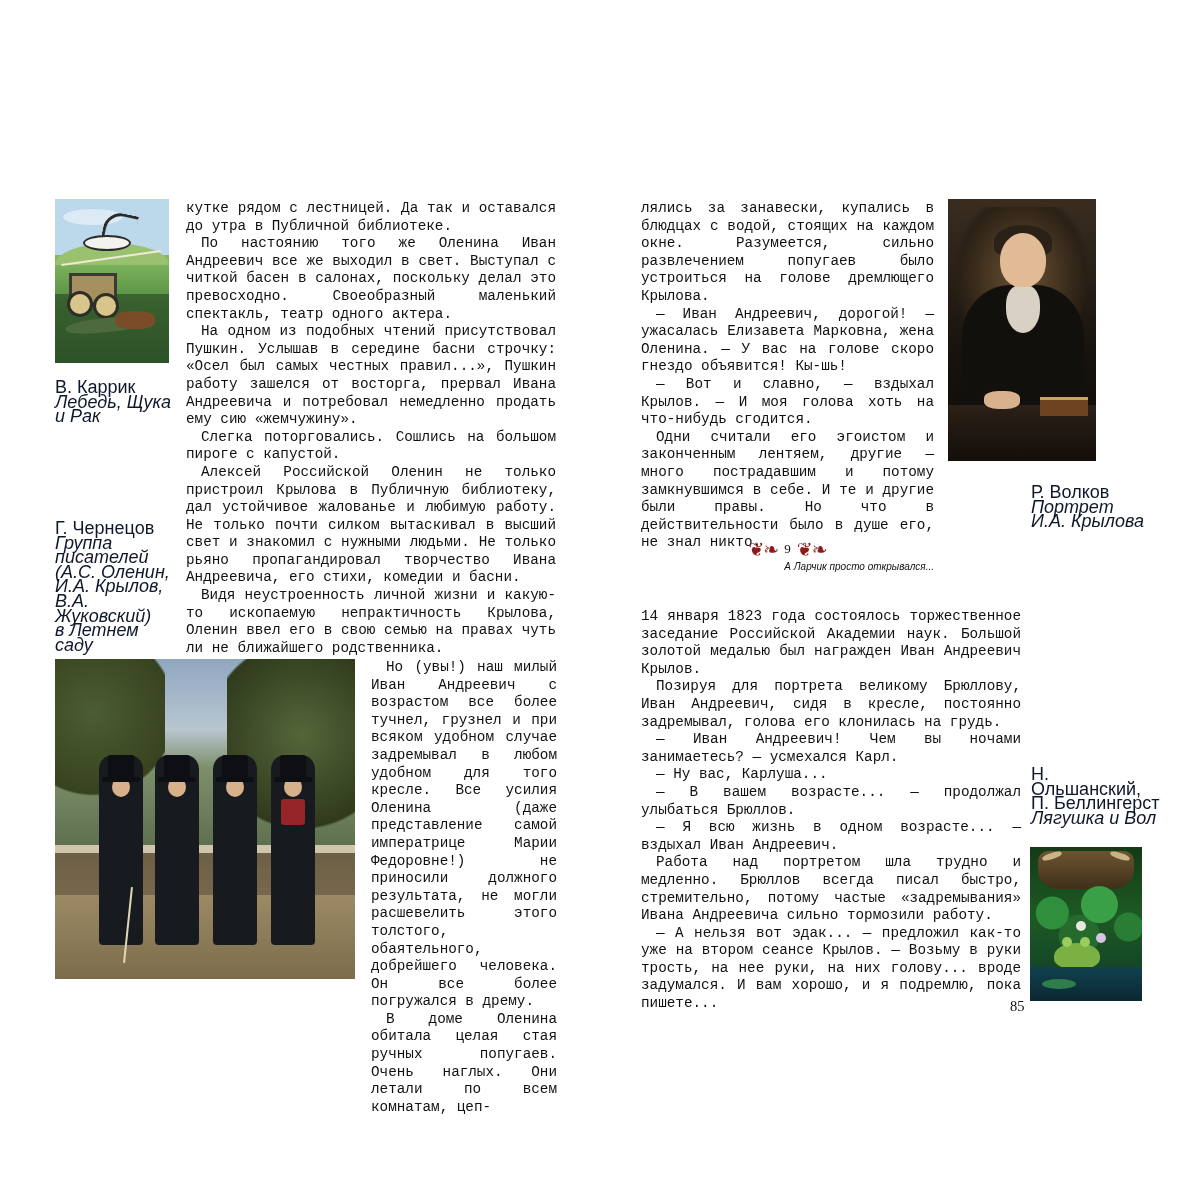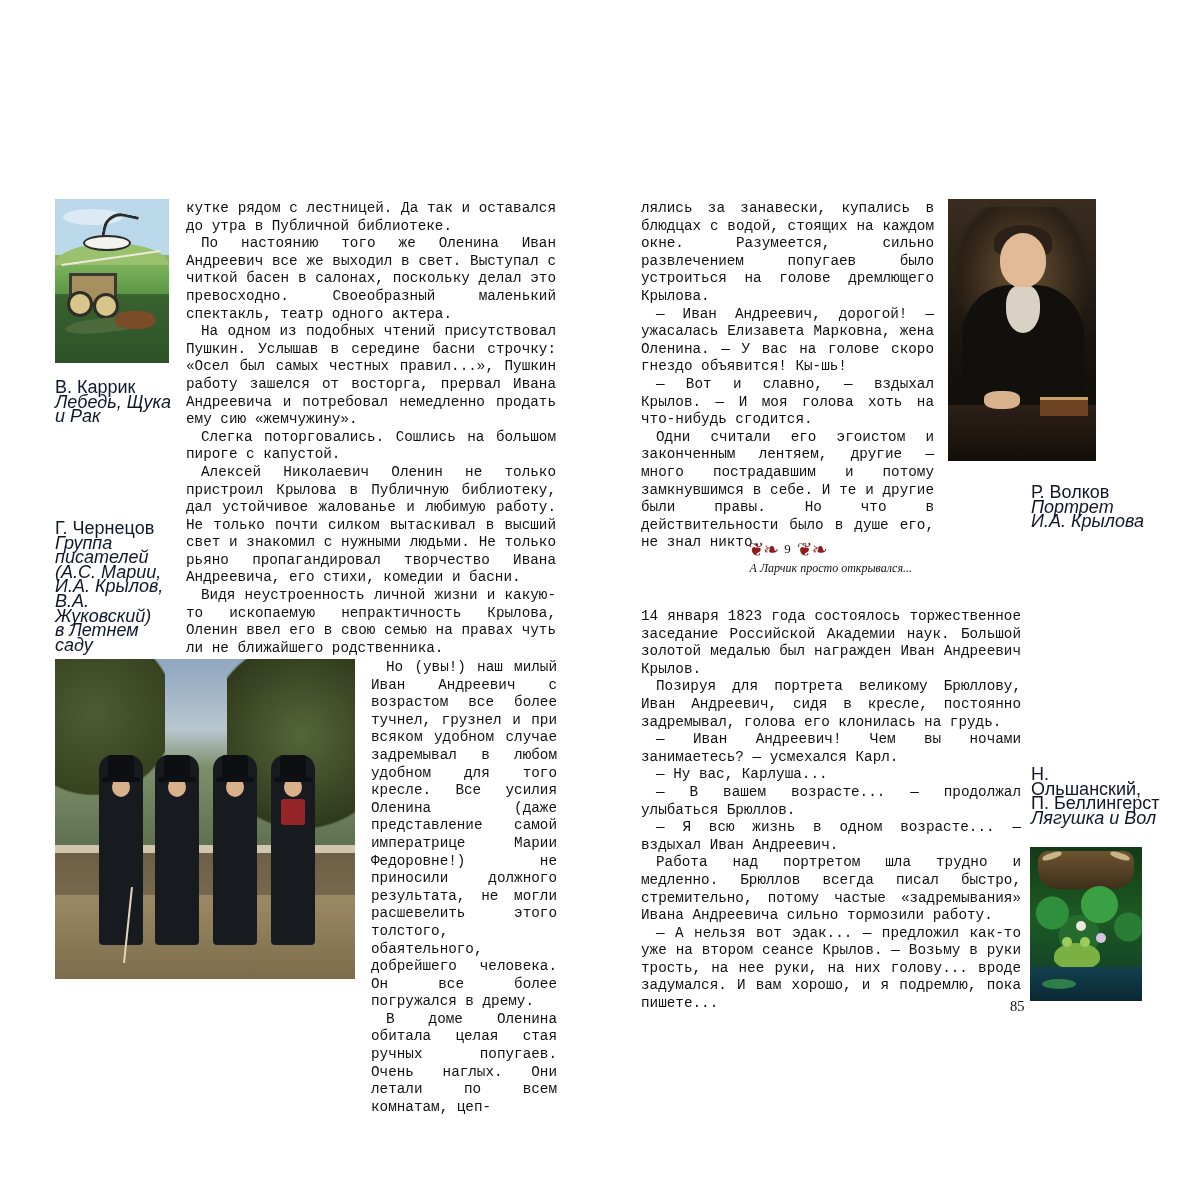--- a/index.html
+++ b/index.html
@@ -281,27 +281,27 @@
     line-height: 19px;
     letter-spacing: -1px;
   }
   #ornament .chapnum {
     font-family: "Liberation Serif", serif;
     font-size: 13px;
     color: #111;
   }
   #run-head {
     position: absolute;
-    left: 619px;
+    left: 641px;
     top: 561px;
     width: 293px;
     text-align: right;
-    font-family: Liberation Serif, serif;
+    font-family: Liberation Sans, sans-serif;
     font-style: italic;
-    font-size: 12px;
+    font-size: 10px;
     color: #111;
   }
 
   
   #folio {
     position: absolute;
     left: 1010px;
     top: 998px;
     font-family: "Liberation Serif", serif;
     font-size: 14.5px;
@@ -334,21 +334,21 @@
 
   <div class="caption" id="cap-karrik">
     <div>В. Каррик</div>
     <div class="ital">Лебедь, Щука</div>
     <div class="ital">и Рак</div>
   </div>
 
   <div class="caption" id="cap-chernetsov">
     <div>Г. Чернецов</div>
     <div class="ital">Группа писателей</div>
-    <div class="ital">(А.С. Марии,</div>
+    <div class="ital">(А.С. Оленин,</div>
     <div class="ital">И.А. Крылов,</div>
     <div class="ital">В.А. Жуковский)</div>
     <div class="ital">в Летнем саду</div>
   </div>
 
   <div class="img-box" id="img-chernetsov">
     <div class="foliage-l"></div>
     <div class="foliage-r"></div>
     <div class="railing"></div>
     <div class="ground"></div>
@@ -370,21 +370,21 @@
         <div class="collar"></div>
       </div>
     <div class="cane"></div>
   </div>
 
   <div class="body-text" id="col-mid-text">
     <p class="noindent">кутке рядом с лестницей. Да так и оставался до утра в Публичной библиотеке.</p>
     <p>По настоянию того же Оленина Иван Андреевич все же выходил в свет. Выступал с читкой басен в салонах, поскольку делал это превосходно. Своеобразный маленький спектакль, театр одного актера.</p>
     <p>На одном из подобных чтений присутствовал Пушкин. Услышав в середине басни строчку: «Осел был самых честных правил...», Пушкин работу зашелся от восторга, прервал Ивана Андреевича и потребовал немедленно продать ему сию «жемчужину».</p>
     <p>Слегка поторговались. Сошлись на большом пироге с капустой.</p>
-    <p>Алексей Николаевич Оленин не только пристроил Крылова в Публичную библиотеку, дал устойчивое жалованье и любимую работу. Не только почти силком вытаскивал в высший свет и знакомил с нужными людьми. Не только рьяно пропагандировал творчество Ивана Андреевича, его стихи, комедии и басни.</p>
+    <p>Алексей Российской Оленин не только пристроил Крылова в Публичную библиотеку, дал устойчивое жалованье и любимую работу. Не только почти силком вытаскивал в высший свет и знакомил с нужными людьми. Не только рьяно пропагандировал творчество Ивана Андреевича, его стихи, комедии и басни.</p>
     <p>Видя неустроенность личной жизни и какую-то ископаемую непрактичность Крылова, Оленин ввел его в свою семью на правах чуть ли не ближайшего родственника.</p>
   </div>
 
   <div class="body-text" id="col-left-narrow" style="position:absolute; left:371px; top:659px; width:186px;">
     <p>Но (увы!) наш милый Иван Андреевич с возрастом все более тучнел, грузнел и при всяком удобном случае задремывал в любом удобном для того кресле. Все усилия Оленина (даже представление самой императрице Марии Федоровне!) не приносили должного результата, не могли расшевелить этого толстого, обаятельного, добрейшего человека. Он все более погружался в дрему.</p>
     <p>В доме Оленина обитала целая стая ручных попугаев. Очень наглых. Они летали по всем комнатам, цеп-</p>
   </div>
 
   <div class="body-text" id="col-right-top">
     <p class="noindent">лялись за занавески, купались в блюдцах с водой, стоящих на каждом окне. Разумеется, сильно развлечением попугаев было устроиться на голове дремлющего Крылова.</p>

